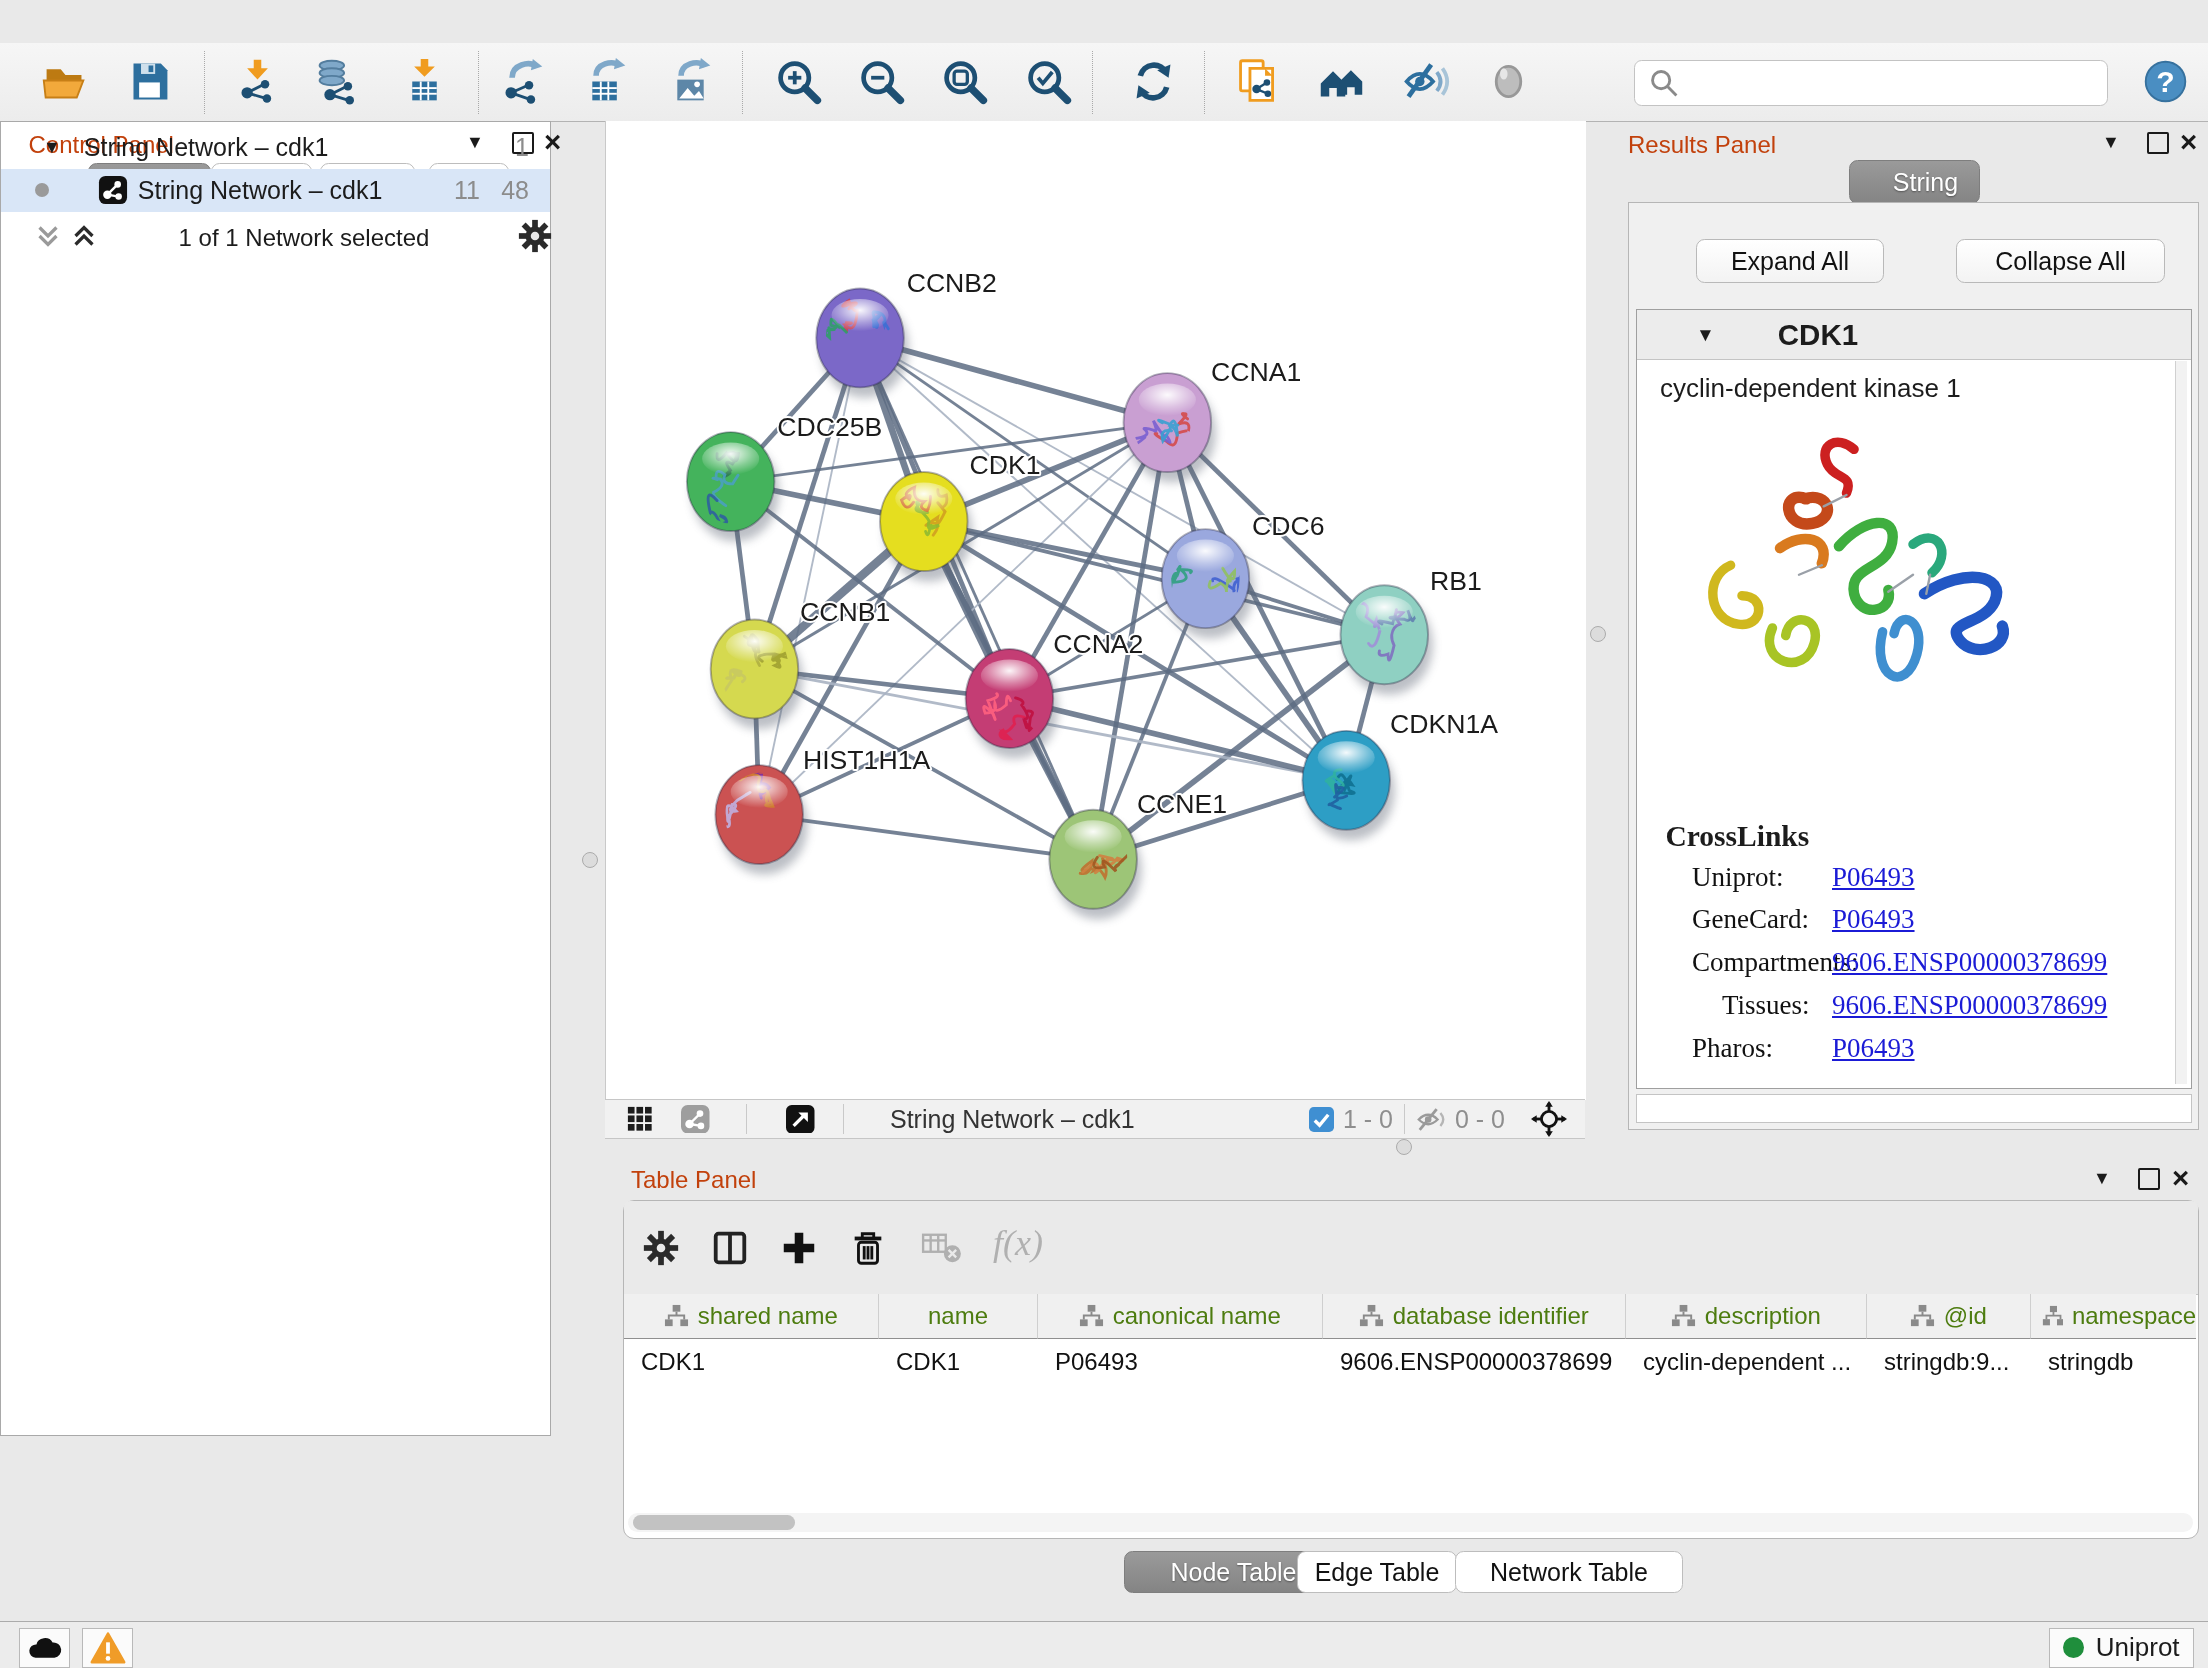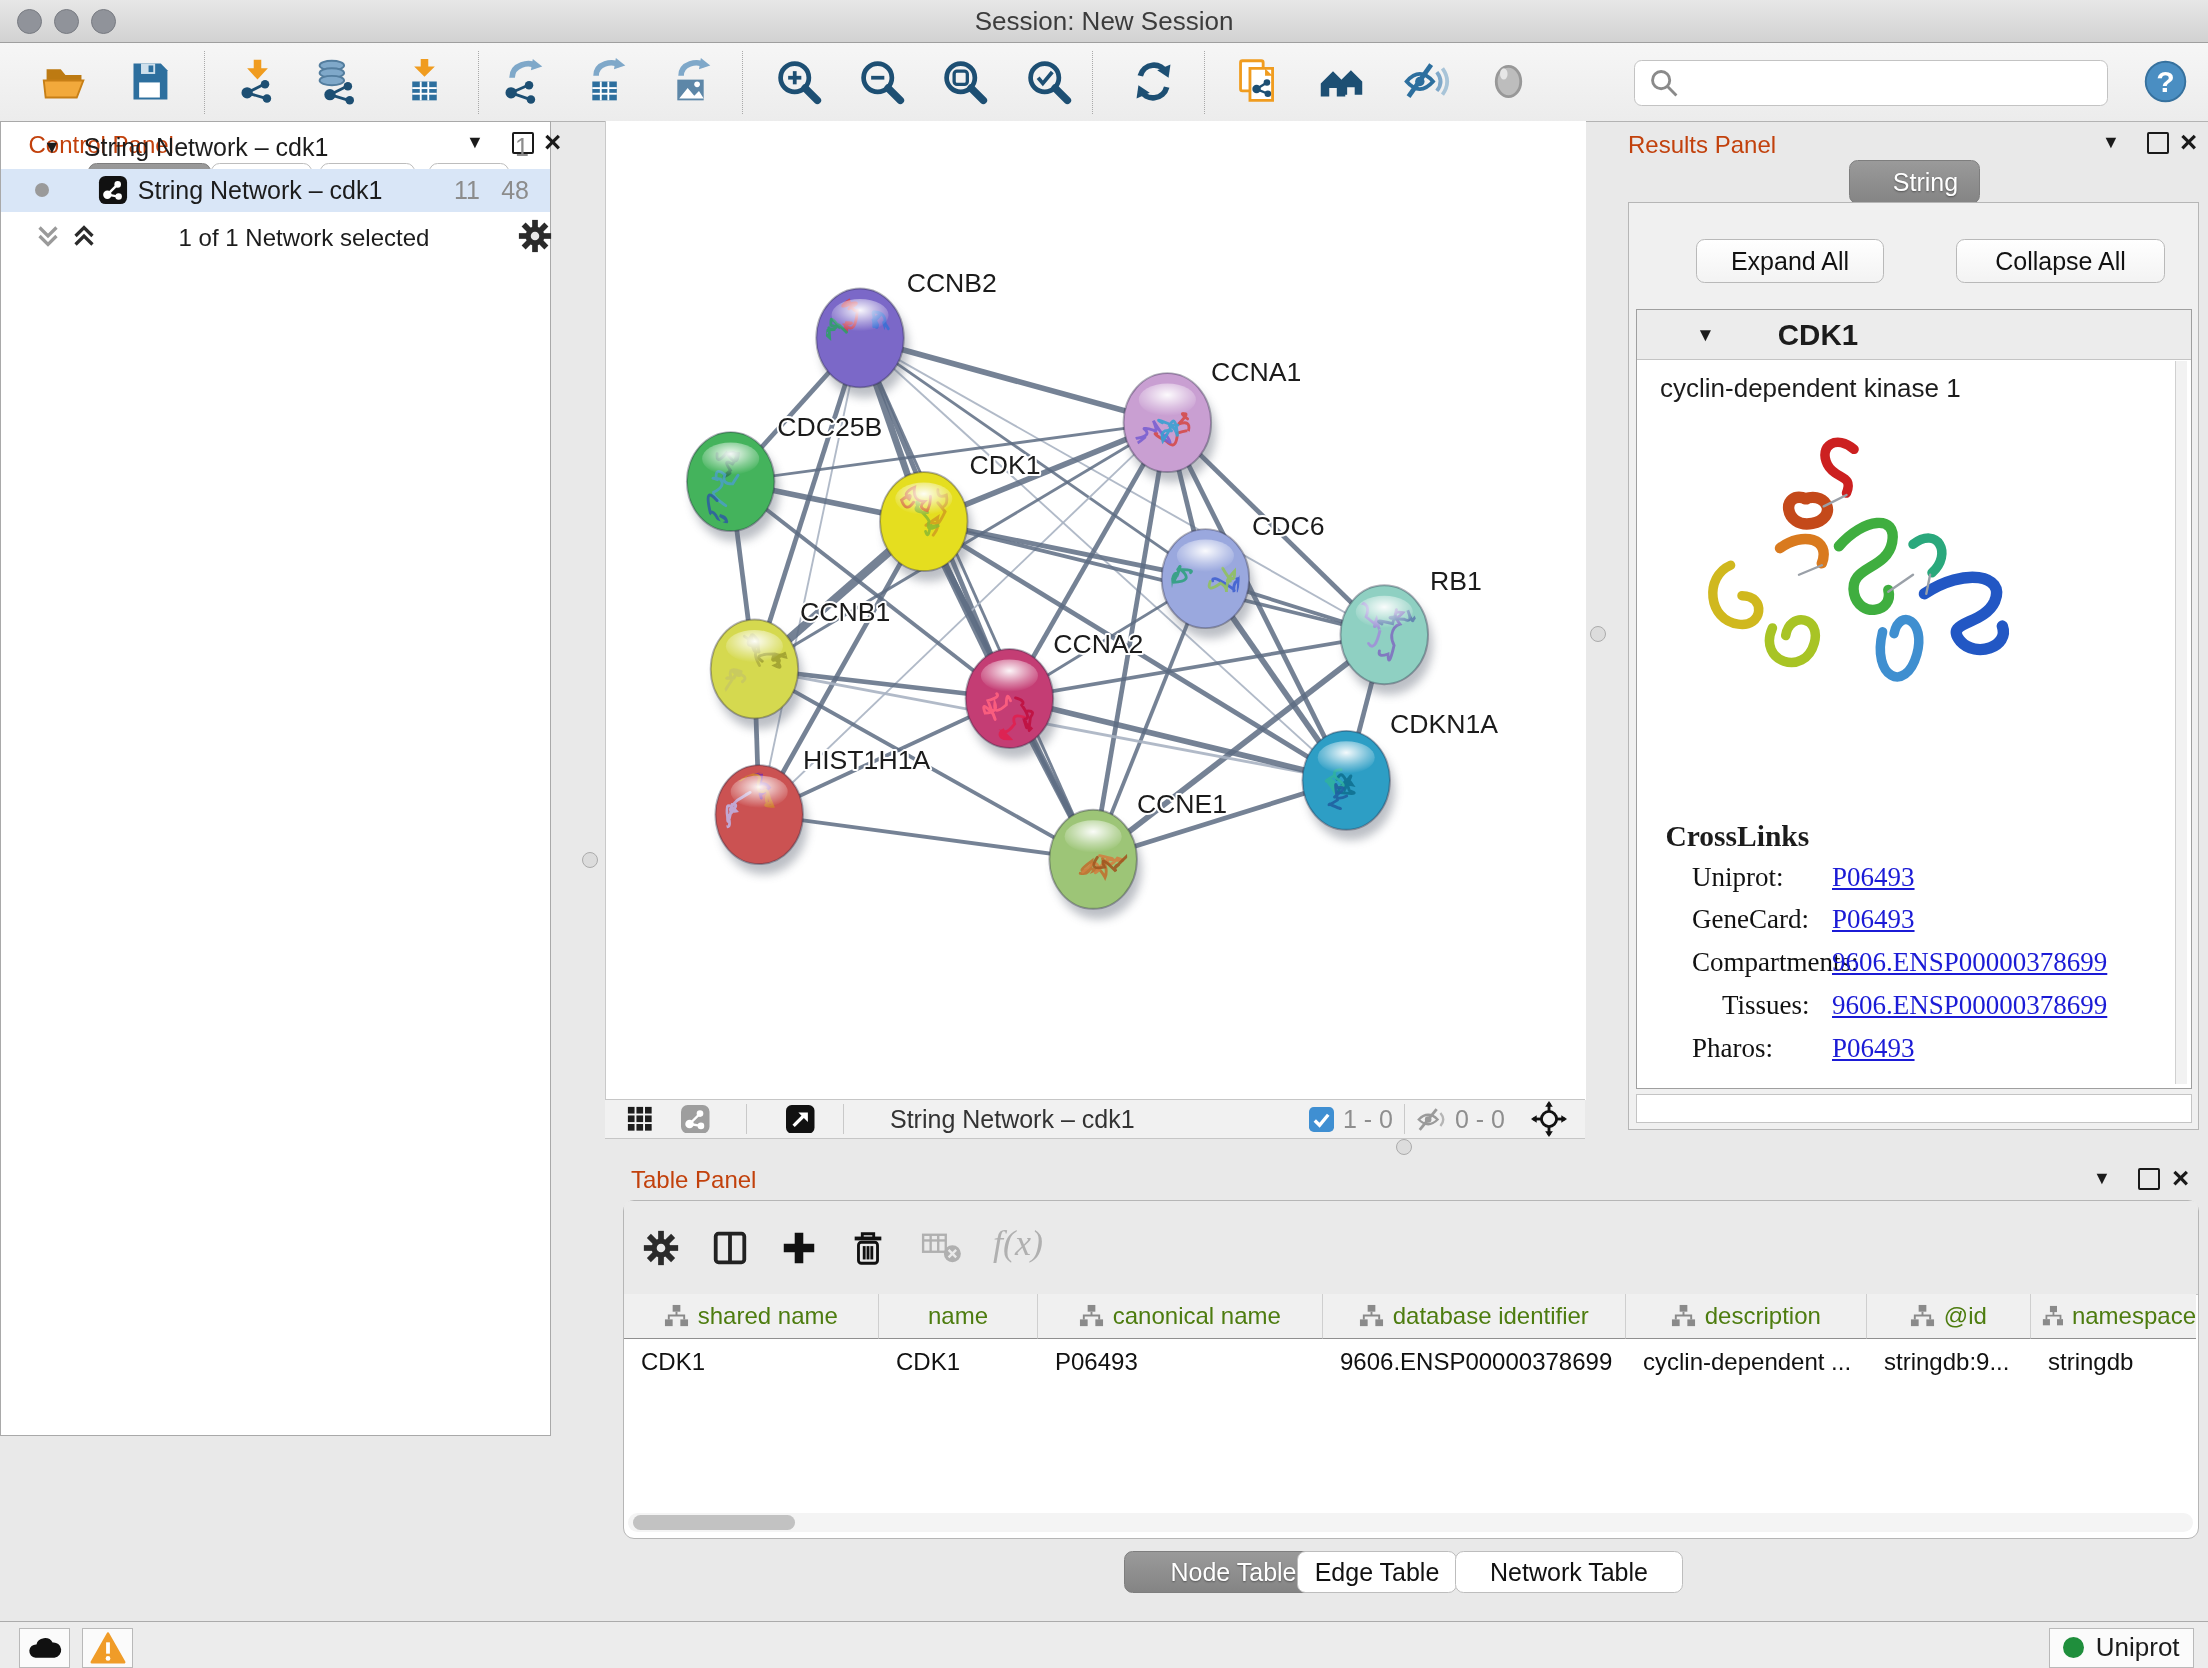--- a/index.html
+++ b/index.html
@@ -67,26 +67,20 @@
     display:flex;align-items:center;justify-content:center;}
   #memory-btn{left:2049px;top:5.7px;width:143px;height:38px;background:#fbfbfb;border:1px solid #b9b9b9;
     display:flex;align-items:center;justify-content:center;gap:11.4px;font-size:26px;}
   .grn-dot{width:21px;height:21px;border-radius:50%;background:#1f8e3c;}
 </style>
 </head>
 <body>
 
 <div id="window">
 
-  <div id="titlebar" class="p">
-    <div class="tl p" style="left:17px;"></div>
-    <div class="tl p" style="left:54px;"></div>
-    <div class="tl p" style="left:91px;"></div>
-    <div id="win-title" class="p">Session: New Session</div>
-  </div>
 
   <div id="toolbar" class="p">
     <div class="tbi p" style="left:38px">
       <svg width="49" height="49" viewBox="0 0 52 52">
           <path d="M7 13h15l5 6h17v6H7z" fill="#bd7a12"></path>
           <path d="M4 25h42l-7 18H6z" fill="#f2a93b" stroke="#c77f16" stroke-width="2"></path>
         </svg>
     </div>
     <div class="tbi p" style="left:123px">
       <svg width="49" height="49" viewBox="0 0 52 52">

